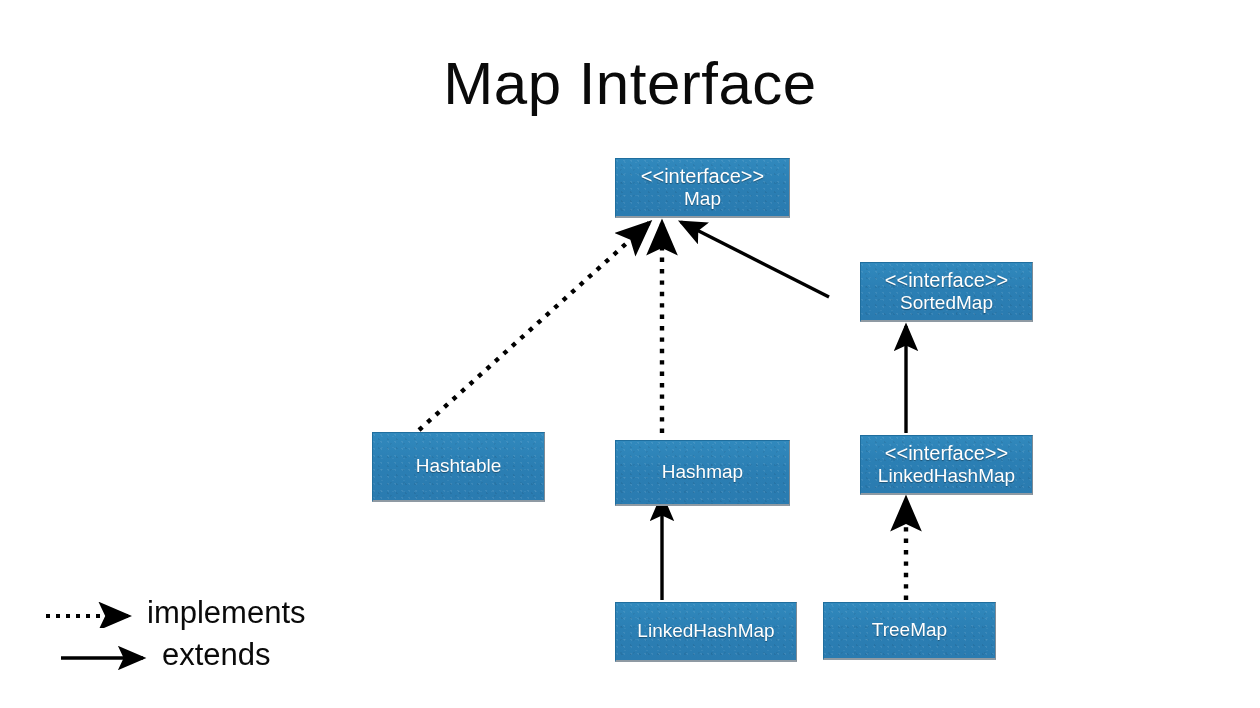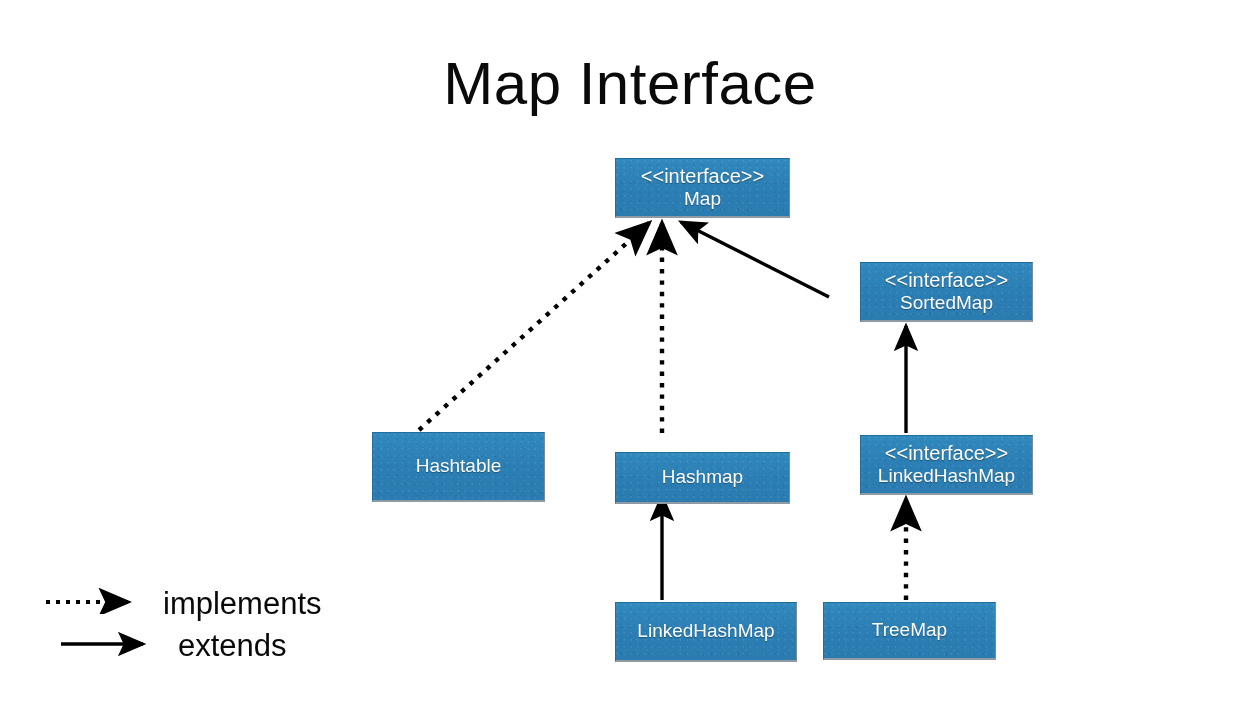--- a/index.html
+++ b/index.html
@@ -86,22 +86,21 @@
     position: absolute;
     left: 44px;
     top: 588px;
     width: 320px;
     height: 92px;
   }
   .legend-row {
     position: absolute;
     height: 40px;
     display: flex;
-    align-items: flex-start;
-    gap: 16px;
+    align-items: flex-end;
   }
   .legend-label {
     font-family: "Liberation Sans", sans-serif;
     font-size: 31px;
     color: #0a0a0a;
     white-space: nowrap;
     line-height: 1;
   }
   #legend-row-implements { left: 0; top: 0; }
   #legend-row-extends   { left: 15px; top: 42px; }
@@ -140,21 +139,21 @@
         <span class="stereo">&lt;&lt;interface&gt;&gt;</span>
         <span class="cname">Map</span>
       </div>
       <div class="uml-box" style="left: 820px; top: 262px; width: 173px; height: 60px;">
         <span class="stereo">&lt;&lt;interface&gt;&gt;</span>
         <span class="cname">SortedMap</span>
       </div>
       <div class="uml-box" style="left: 332px; top: 432px; width: 173px; height: 70px;">
         <span class="cname">Hashtable</span>
       </div>
-      <div class="uml-box" style="left: 575px; top: 452px; width: 175px; height: 52px;">
+      <div class="uml-box" style="left: 575px; top: 440px; width: 175px; height: 66px;">
         <span class="cname">Hashmap</span>
       </div>
       <div class="uml-box" style="left: 820px; top: 435px; width: 173px; height: 60px;">
         <span class="stereo">&lt;&lt;interface&gt;&gt;</span>
         <span class="cname">LinkedHashMap</span>
       </div>
       <div class="uml-box" style="left: 575px; top: 602px; width: 182px; height: 60px;">
         <span class="cname">LinkedHashMap</span>
       </div>
       <div class="uml-box" style="left: 783px; top: 602px; width: 173px; height: 58px;">

